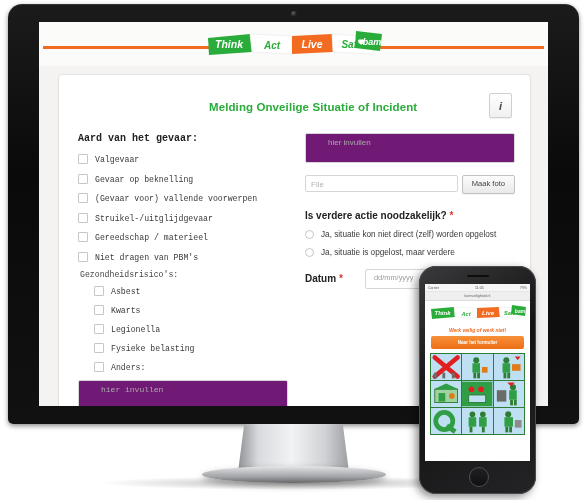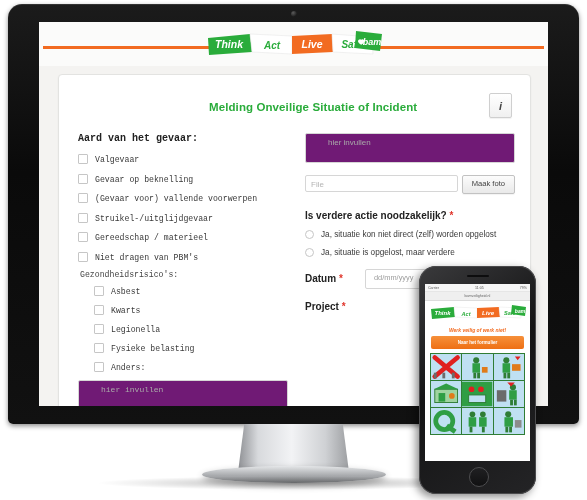--- a/index.html
+++ b/index.html
@@ -223,26 +223,20 @@
 
               <div class="frow">
                 <div class="flabel">
                   <span>Datum</span>
                   <span class="req">*</span>
                 </div>
                 <div class="finput">dd/mm/yyyy</div>
               </div>
 
 
-              <div class="frow">
-                <div class="flabel">
-                  <span>Project</span>
-                  <span class="req">*</span>
-                </div>
-              </div>
             </div>
 
           </div>
         </div>
 
       </div>
     </div>
 
     <div class="neck"></div>
   </div>

